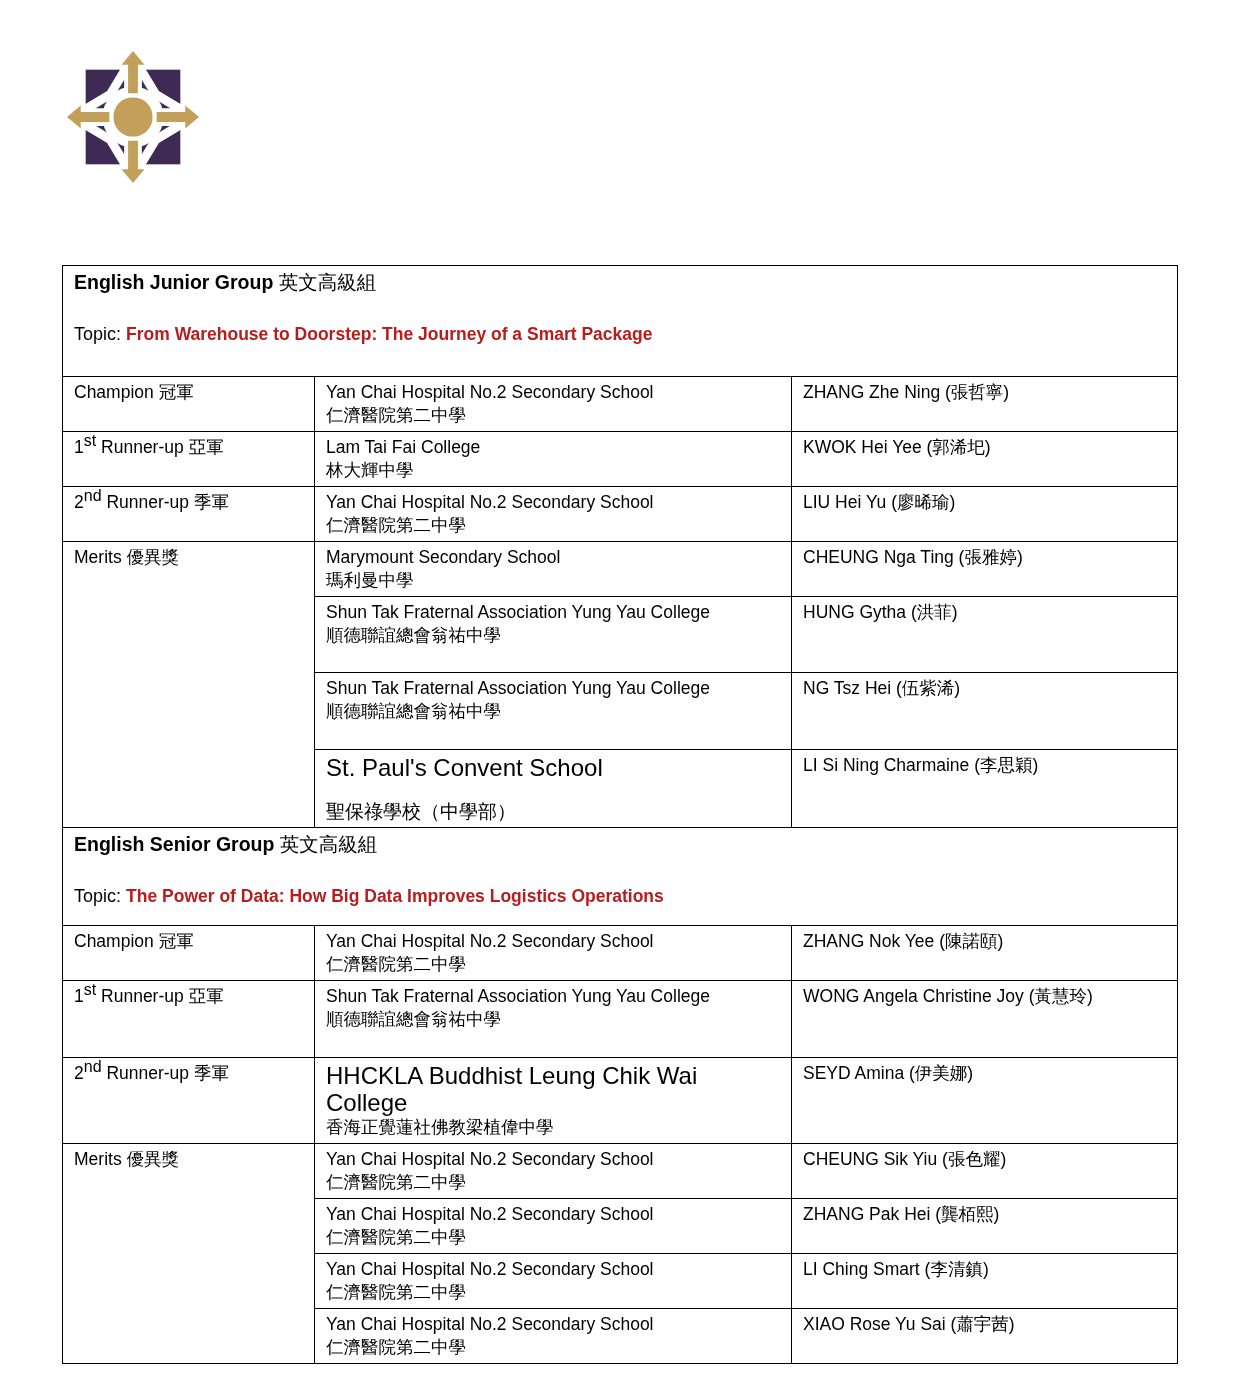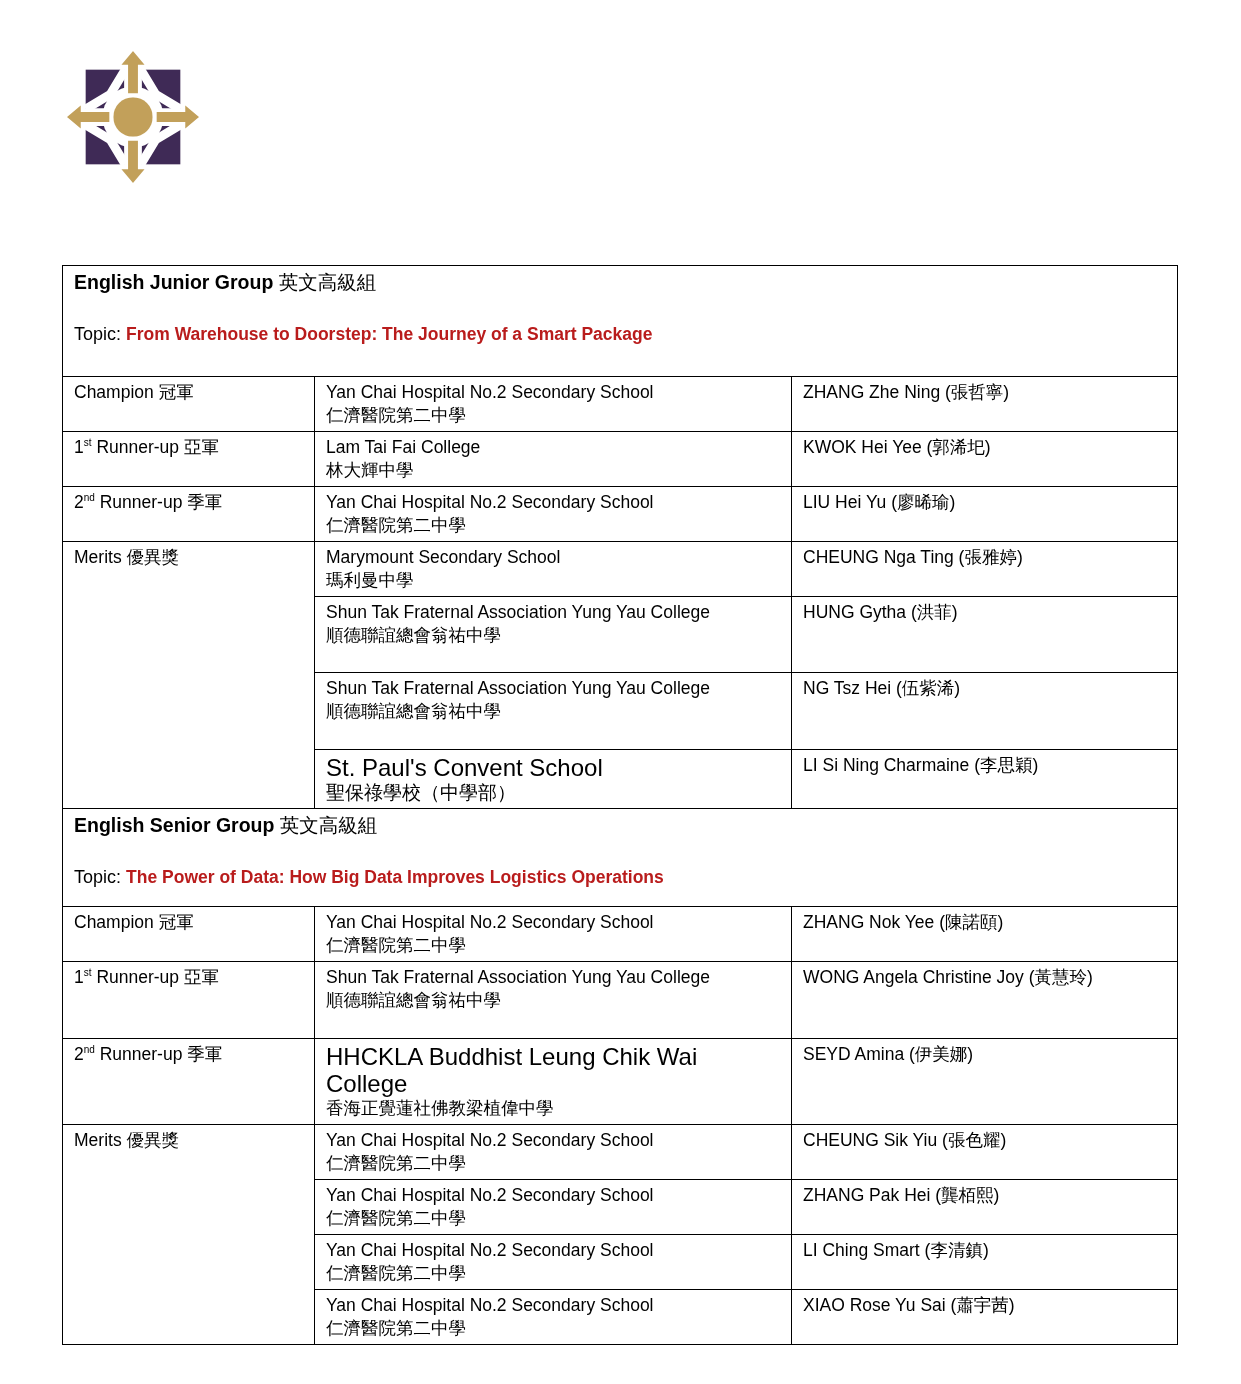--- a/index.html
+++ b/index.html
@@ -25,24 +25,24 @@
     padding:4px 12px 4px 11px;
     font-size:17.5px;line-height:23px;
   }
   td.section-cell{padding:6px 12px;}
   .section-title{font-size:19.5px;font-weight:bold;line-height:24px;}
   .section-title .zh-part{font-weight:normal;}
   .topic-line{margin-top:29px;font-size:18px;}
   .topic-text{color:#b91c1c;font-weight:bold;font-size:17.5px;}
   td.award-cell{padding-top:5px;}
   td.merits-cell{vertical-align:middle;}
-  sup{font-size:10px;line-height:0;vertical-align:super;margin-top:44px;}
+  sup{font-size:16px;line-height:0;vertical-align:super;margin-top:44px;}
   .school-en{margin:0;}
   .school-en.big{font-size:24px;line-height:27px;}
-  .school-zh.big{font-size:19px;}
+  .school-zh.big{font-size:19px;margin-top:19px;}
   tr.h53{height:53px}tr.h54{height:54px}tr.h55{height:55px}
   tr.h56{height:56px}tr.h76{height:76px}tr.h77{height:77px}
   tr.hsec1{height:111px}tr.hsec2{height:98px}
 </style>
 </head>
 <body>
 
 <div class="logo-wrap">
   <svg class="logo-mark" viewBox="0 0 144 150" aria-hidden="true">
     <rect x="24" y="27" width="96" height="96" fill="#3F2A56"></rect>

